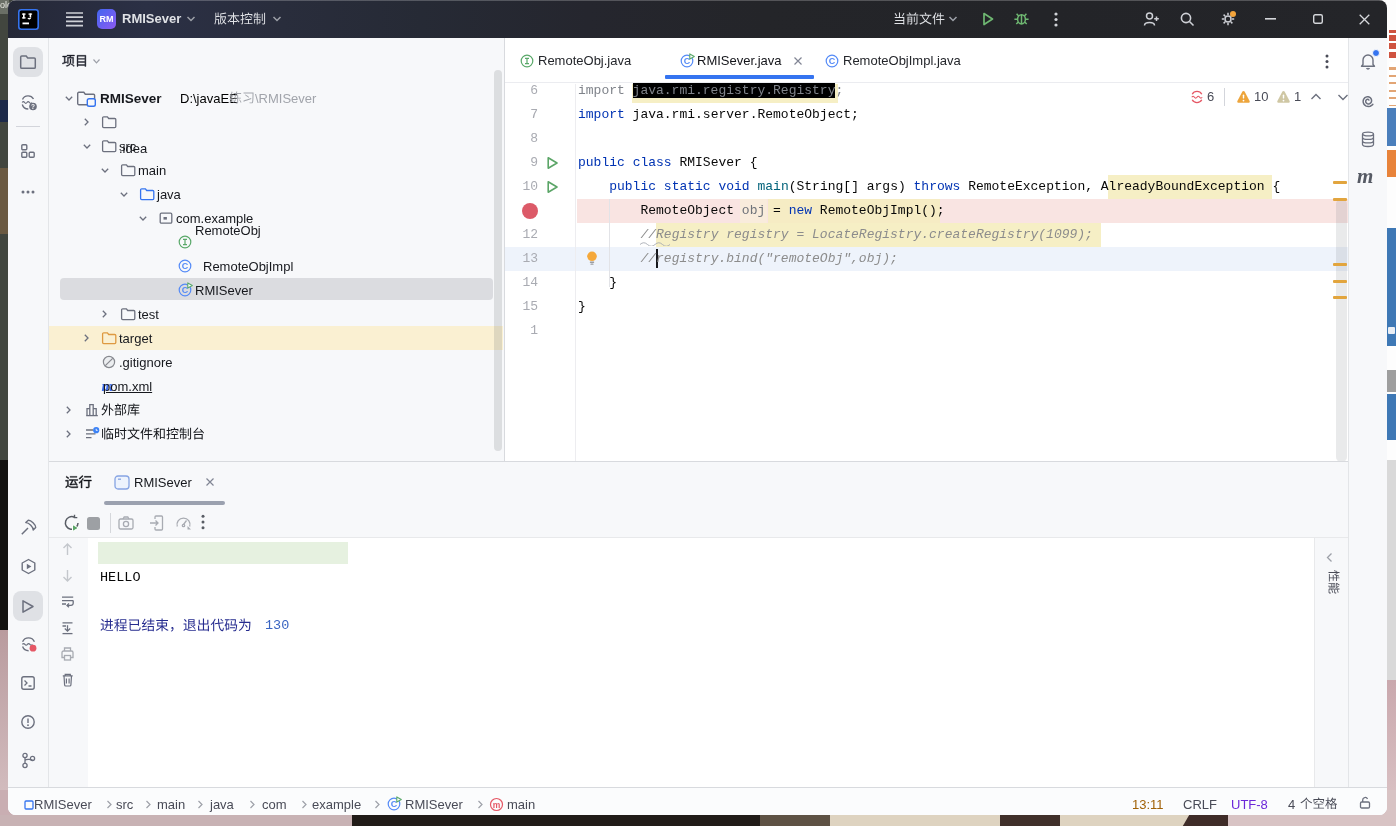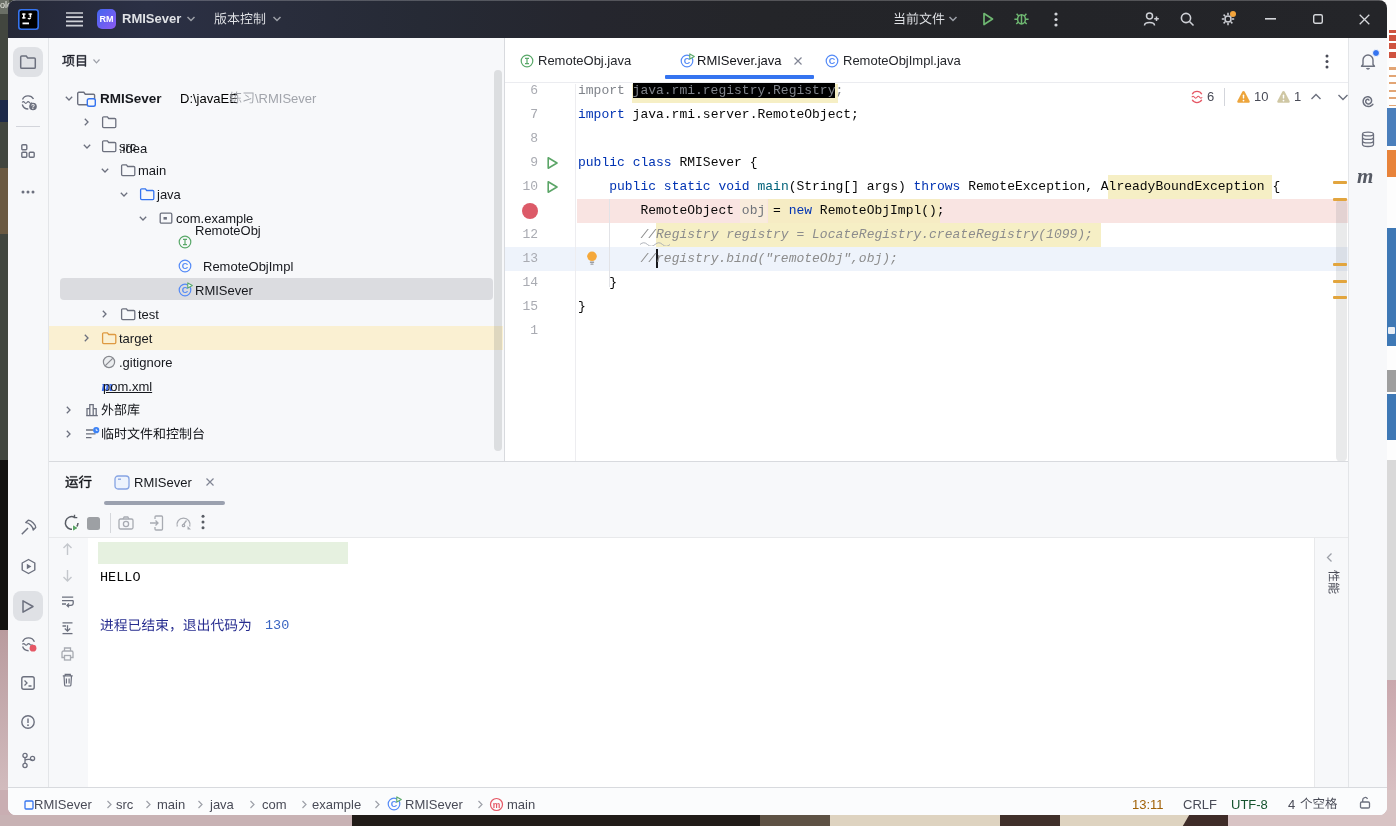--- a/index.html
+++ b/index.html
@@ -622,21 +622,21 @@
 <svg class="abs" style="left:469px;top:12px" width="6" height="9" viewBox="0 0 6 9">
         <path d="M1.5 1 L5 4.5 L1.5 8" fill="none" stroke="#9da0a8" stroke-width="1.2"></path>
       </svg>
 <svg class="abs" style="left:481px;top:9px" width="15" height="15" viewBox="0 0 15 15">
         <circle cx="7.5" cy="7.5" r="6" fill="none" stroke="#e55765" stroke-width="1.2"></circle>
         <text x="7.5" y="10.8" font-size="8.5" font-weight="bold" text-anchor="middle" fill="#e55765" font-family="Liberation Sans">m</text>
       </svg>
 <div class="abs" style="left:499px;top:9px;font-size:13px;line-height:15px;color:#494b57;white-space:pre">main</div>
 <div class="abs" style="left:1124px;top:9px;font-size:13px;line-height:15px;color:#a16207;white-space:pre">13:11</div>
 <div class="abs" style="left:1175px;top:9px;font-size:13px;line-height:15px;color:#494b57;white-space:pre">CRLF</div>
-<div class="abs" style="left:1223px;top:9px;font-size:13px;line-height:15px;color:#14532d;white-space:pre">UTF-8</div>
+<div class="abs" style="left:1223px;top:9px;font-size:13px;line-height:15px;color:#6d28d9;white-space:pre">UTF-8</div>
 <div class="abs" style="left:1280px;top:9px;font-size:13px;line-height:15px;color:#494b57;white-space:pre">4</div>
 <svg class="cjk" style="position:absolute;left:1292.0px;top:9.1px;" width="37.5" height="16" viewBox="0 0 37.5 16">
         <path transform="translate(0.00,11.00) scale(0.012500,-0.012500)" d="M460 546V-79H538V546ZM506 841C406 674 224 528 35 446C56 428 78 399 91 377C245 452 393 568 501 706C634 550 766 454 914 376C926 400 949 428 969 444C815 519 673 613 545 766L573 810Z" fill="#494b57"></path>
         <path transform="translate(12.50,11.00) scale(0.012500,-0.012500)" d="M564 537C666 484 802 405 869 357L919 415C848 462 710 537 611 587ZM384 590C307 523 203 455 85 413L129 348C246 398 356 474 436 544ZM77 22V-46H927V22H538V275H825V343H182V275H459V22ZM424 824C440 792 459 752 473 718H76V492H150V649H849V517H926V718H565C550 755 524 807 502 846Z" fill="#494b57"></path>
         <path transform="translate(25.00,11.00) scale(0.012500,-0.012500)" d="M575 667H794C764 604 723 546 675 496C627 545 590 597 563 648ZM202 840V626H52V555H193C162 417 95 260 28 175C41 158 60 129 67 109C117 175 165 284 202 397V-79H273V425C304 381 339 327 355 299L400 356C382 382 300 481 273 511V555H387L363 535C380 523 409 497 422 484C456 514 490 550 521 590C548 543 583 495 626 450C541 377 441 323 341 291C356 276 375 248 384 230C410 240 436 250 462 262V-81H532V-37H811V-77H884V270L930 252C941 271 962 300 977 315C878 345 794 392 726 449C796 522 853 610 889 713L842 735L828 732H612C628 761 642 791 654 822L582 841C543 739 478 641 403 570V626H273V840ZM532 29V222H811V29ZM511 287C570 318 625 356 676 401C725 358 782 319 847 287Z" fill="#494b57"></path>
       </svg>
 <svg class="abs" style="left:1350px;top:8px" width="14" height="14" viewBox="0 0 14 14">
         <g fill="none" stroke="#6c707e" stroke-width="1.3">
           <rect x="2.5" y="6" width="9" height="6" rx="1.2"></rect>
           <path d="M9.5 6 V4 a2.5 2.5 0 0 1 4.8 -1" transform="translate(-4.8,0)"></path>

